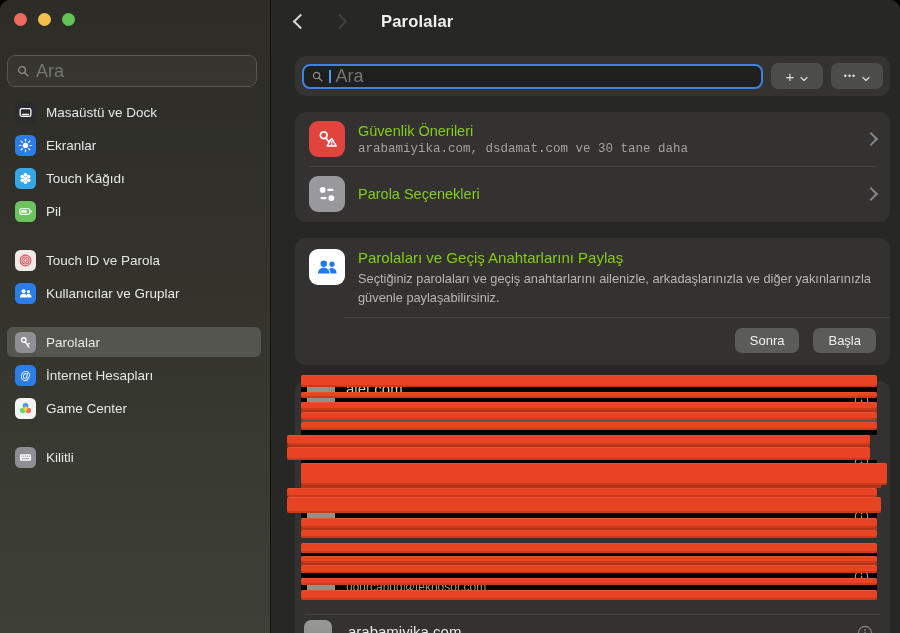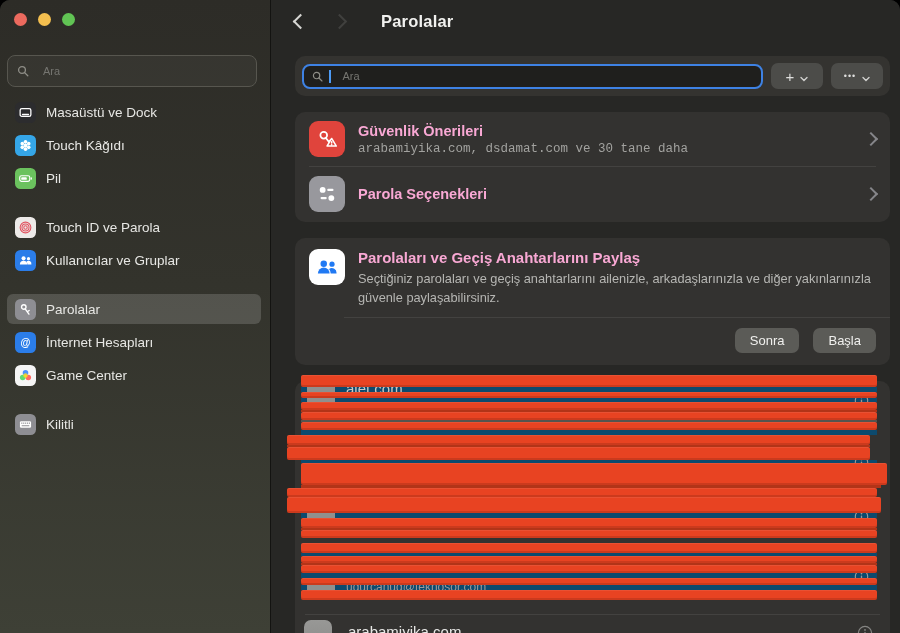--- a/index.html
+++ b/index.html
@@ -27,52 +27,52 @@
   .chev{width:9px;height:9px;border-left:2.4px solid #d6d6d3;border-bottom:2.4px solid #d6d6d3;
         transform:rotate(45deg);margin-right:28px;}
   .chev.fwd{border-color:#57575488;transform:rotate(-135deg);margin-right:0;}
   .hdr-title{font-weight:bold;font-size:16.5px;color:#f1f1ef;margin-left:36px;letter-spacing:.2px;}
   .content{position:absolute;left:24px;right:10px;top:42px;bottom:0;}
   .toolbar{margin-top:14px;height:40px;background:#343330;border-radius:10px;display:flex;
            align-items:center;padding:0 7px;gap:8px;box-sizing:border-box;}
   .searchbox{flex:1;height:21px;background:#1f1f1d;border:2.5px solid #3e82e4;border-radius:8px;
              display:flex;align-items:center;padding:0 7px;gap:5px;color:#8e8d86;}
   .caret{width:1.5px;height:13px;background:#4d9bf5;}
-  .ph{color:#757570;font-size:11px;margin-left:7px;}
+  .ph{color:#757570;font-size:18px;}
   .tbtn{width:52px;height:26px;background:#4c4c49;border-radius:7px;color:#dededd;display:flex;
         align-items:center;justify-content:center;gap:6px;font-size:15px;}
   .tbtn .lbl{line-height:1;}
   .card{background:#333230;border-radius:10px;margin-top:16px;position:relative;}
   .crow{display:flex;align-items:center;padding:9px 14px;position:relative;}
   .crow.bt::before{content:'';position:absolute;top:0;left:14px;right:14px;height:1px;background:#434240;}
   .cicon{width:36px;height:36px;border-radius:9px;margin-right:13px;flex:none;
          display:flex;align-items:center;justify-content:center;}
   .cicon svg{width:26px;height:26px;}
-  .ctitle{font-size:14.5px;color:#f9a8d4;font-weight:bold;}
+  .ctitle{font-size:14.5px;color:#84cc16;}
   .csub{font-size:12.5px;color:#a2a29f;margin-top:3px;font-family:Liberation Mono, monospace;}
   .rowchev{margin-left:auto;width:8px;height:8px;border-right:2px solid #86868a;
            border-top:2px solid #86868a;transform:rotate(45deg);}
   .share-body{font-size:12.8px;color:#b6b6b3;line-height:1.45;margin-top:4px;max-width:520px;}
   .share-div{height:1px;background:#434240;margin:10px 0 10px 49px;}
   .share-btns{display:flex;justify-content:flex-end;gap:14px;padding:0 14px 12px 0;}
   .gbtn{background:#5b5b57;border-radius:7px;padding:5px 15px;font-size:13px;color:#f0f0ee;}
   .listcard{margin-top:16px;border-radius:10px;background:#333230;height:265px;overflow:hidden;position:relative;}
   .pwrow{position:absolute;left:0;right:0;top:233px;height:34px;}
   .pwrow .div{position:absolute;top:0;left:10px;right:10px;height:1px;background:#434240;}
   .avatar{position:absolute;left:9px;top:6px;width:28px;height:28px;border-radius:7px;
           background:linear-gradient(180deg,#989896,#85858300);background-color:#8b8b89;}
   .pwname{position:absolute;left:53px;top:9px;font-size:15px;color:#e9e9e7;}
   .pwinfo{position:absolute;right:17px;top:11px;width:16px;height:16px;opacity:.8;}
   
   #redaction{position:absolute;inset:0;z-index:5;}
   .strip{position:absolute;overflow:hidden;}
   .strip.red{background:#E84322;border-radius:2px;box-shadow:inset 0 -2px 0 rgba(0,0,0,.12),inset 0 1px 0 rgba(255,255,255,.08);}
   .strip.seam{background:#B23418;}
   .strip.line{background:#55544f;}
-  .strip.dark{background:#0c4a6e;}
+  .strip.dark{background:#000000;}
   .strip .sliver{position:absolute;left:6px;top:50%;width:28px;height:20px;margin-top:-10px;
                  border-radius:6px;background:#90908e;}
   .strip .ptext{position:absolute;left:45px;top:-6px;font-size:15px;line-height:16px;color:#c9c9c6;white-space:nowrap;}
   .strip .etext{position:absolute;left:45px;top:-4px;font-size:12px;line-height:13px;color:#98989a;white-space:nowrap;}
   .strip .pinfo{position:absolute;right:8px;top:50%;width:15px;height:15px;margin-top:-7px;}
 </style>
 </head>
 <body>
 
 <div class="stage">
@@ -97,20 +97,38 @@
           <div class="srow">
             <span class="sicon" style="background: rgb(44, 44, 46);">
               <svg viewBox="0 0 14 14">
                 <rect x="2" y="3.4" width="10" height="7.2" rx="1.6" fill="none" stroke="#fff" stroke-width="1.2"></rect>
                 <rect x="3.6" y="8.2" width="6.8" height="1.3" rx=".6" fill="#fff"></rect>
               </svg>
             </span>
             <span>Masaüstü ve Dock</span>
           </div>
           <div class="srow">
+            <span class="sicon" style="background: rgb(43, 125, 233);">
+              <svg viewBox="0 0 14 14">
+                <circle cx="7" cy="7" r="2.5" fill="#fff"></circle>
+                <g stroke="#fff" stroke-width="1.1" stroke-linecap="round">
+                  <line x1="7" y1="1.2" x2="7" y2="2.8"></line>
+                  <line x1="7" y1="11.2" x2="7" y2="12.8"></line>
+                  <line x1="1.2" y1="7" x2="2.8" y2="7"></line>
+                  <line x1="11.2" y1="7" x2="12.8" y2="7"></line>
+                  <line x1="2.9" y1="2.9" x2="4" y2="4"></line>
+                  <line x1="10" y1="10" x2="11.1" y2="11.1"></line>
+                  <line x1="11.1" y1="2.9" x2="10" y2="4"></line>
+                  <line x1="4" y1="10" x2="2.9" y2="11.1"></line>
+                </g>
+              </svg>
+            </span>
+            <span>Ekranlar</span>
+          </div>
+          <div class="srow">
             <span class="sicon" style="background: rgb(53, 166, 232);">
               <svg viewBox="0 0 14 14">
                 <g fill="#fff">
                   <circle cx="7" cy="3.6" r="1.7"></circle>
                   <circle cx="10" cy="5.3" r="1.7"></circle>
                   <circle cx="10" cy="8.7" r="1.7"></circle>
                   <circle cx="7" cy="10.4" r="1.7"></circle>
                   <circle cx="4" cy="8.7" r="1.7"></circle>
                   <circle cx="4" cy="5.3" r="1.7"></circle>
                   <circle cx="7" cy="7" r="1.8"></circle>

